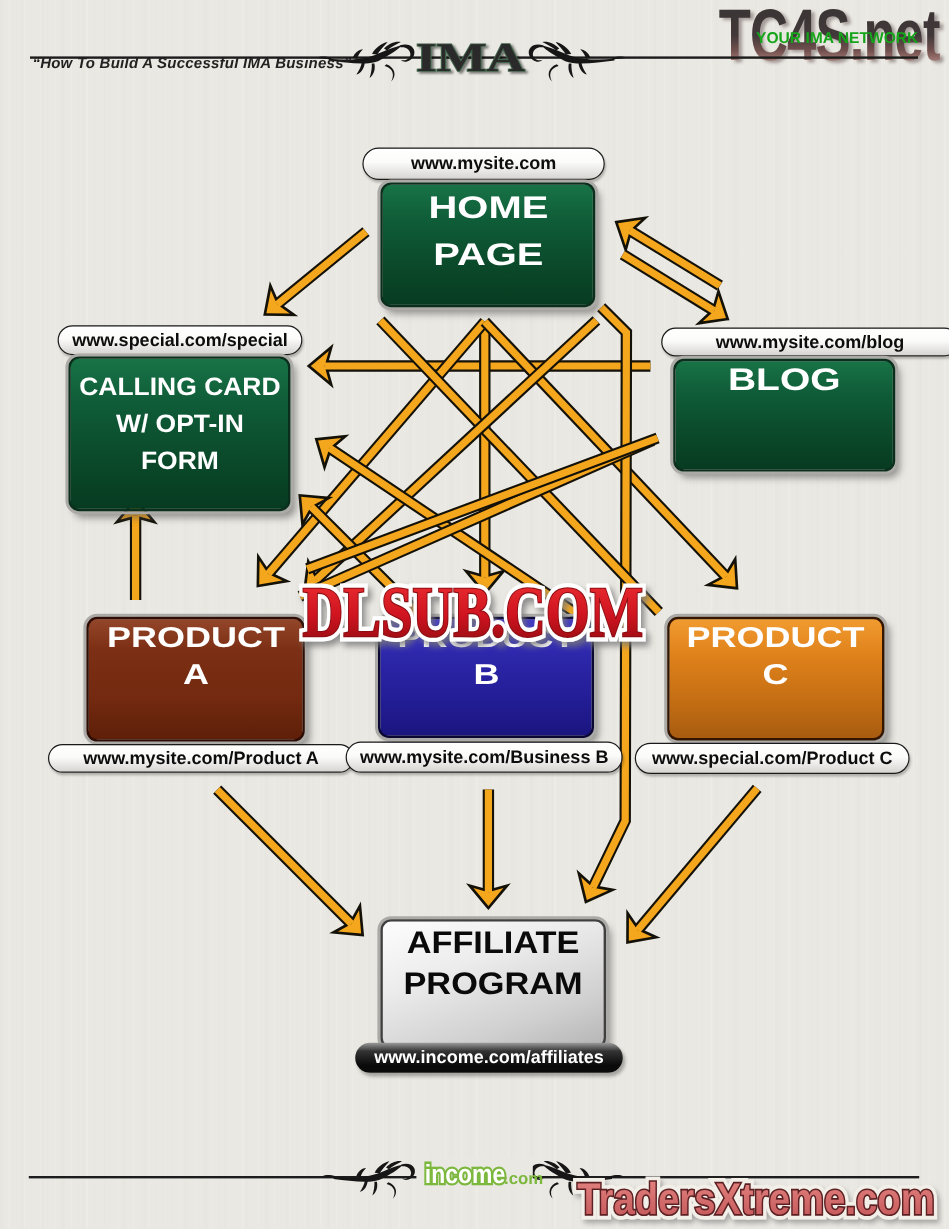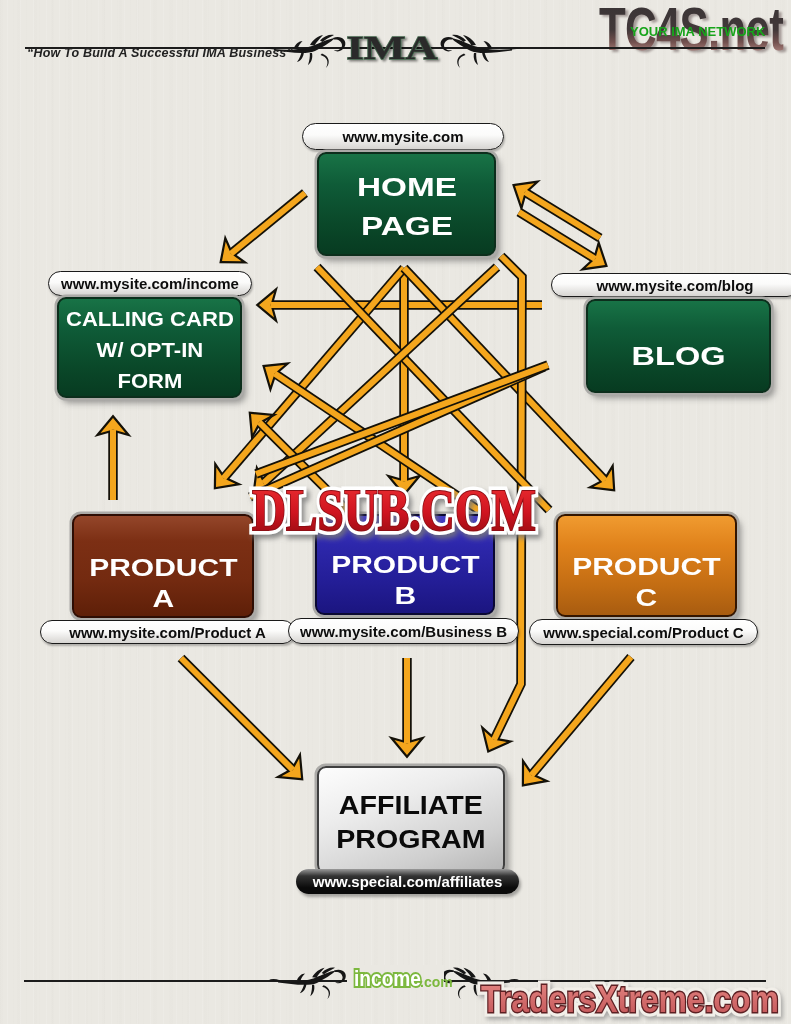--- a/index.html
+++ b/index.html
@@ -20,27 +20,27 @@
 .si{fill:none;stroke:#f4a61d;stroke-width:6;}
 .ho{fill:none;stroke:#141108;stroke-width:4.4;stroke-linejoin:miter;stroke-miterlimit:8;}
 .hf{fill:#f4a61d;}
 
 .pill{position:absolute;box-sizing:border-box;border:1.6px solid #1a1a1a;border-radius:14px;
   background:linear-gradient(180deg,#ffffff 0%,#fbfbfa 45%,#d7d5d2 100%);
   box-shadow:1px 2px 2px rgba(0,0,0,0.25);
   display:flex;align-items:center;justify-content:center;
   font-weight:bold;font-size:15px;color:#0d0d0d;white-space:nowrap;text-align:right;}
 .sx{display:inline-block;white-space:nowrap;text-align:center;}
-.box{position:absolute;box-sizing:border-box;border-radius:9px;display:flex;align-items:flex-end;justify-content:center;
+.box{position:absolute;box-sizing:border-box;border-radius:9px;display:flex;align-items:flex-start;justify-content:center;
   text-align:center;font-weight:bold;color:#fff;
   box-shadow:0 0 0 2.5px #abaaa7, 4px 5px 6px rgba(80,80,80,0.55);}
 .green{border:2px solid #0c2e1c;background:linear-gradient(180deg,#187346 0%,#0f5c38 30%,#0a4829 70%,#073b21 100%);}
 #homebox{left:317px;top:152px;width:179px;height:104px;font-size:26px;line-height:39px;padding-bottom:8px;}
-#ccbox{left:57px;top:297px;width:185px;height:101px;font-size:21px;line-height:31px;padding-top:8px;}
-#blogbox{left:561px;top:299px;width:185px;height:94px;font-size:26px;padding-bottom:19px;margin-left:25px;}
+#ccbox{left:57px;top:297px;width:185px;height:129px;font-size:21px;line-height:31px;padding-top:8px;}
+#blogbox{left:561px;top:299px;width:185px;height:94px;font-size:26px;padding-bottom:19px;}
 #pabox{left:72px;top:514px;width:182px;height:104px;font-size:24px;line-height:31px;padding-bottom:2px;border:2px solid #2e0d04;
   background:linear-gradient(180deg,#94462a 0%,#7c2f14 25%,#732a10 65%,#5e1f08 100%);}
 #pbbox{left:315px;top:514px;width:180px;height:101px;font-size:24px;line-height:31px;padding-bottom:2px;border:2px solid #0a0833;
   background:linear-gradient(180deg,#423bc5 0%,#2d27ab 30%,#241e98 65%,#1b1580 100%);}
 #pcbox{left:556px;top:514px;width:181px;height:103px;font-size:24px;line-height:31px;padding-bottom:2px;border:2px solid #331500;
   background:linear-gradient(180deg,#f09b30 0%,#e0821b 30%,#c36d13 70%,#a85c10 100%);}
 #affbox{left:317px;top:766px;width:188px;height:108px;font-size:26px;line-height:34px;padding-bottom:16px;border:2.5px solid #3f3f3f;color:#0a0a0a;
   background:linear-gradient(160deg,#fdfdfd 0%,#ececec 35%,#cfcfcf 75%,#b5b5b5 100%);}
 #affpill{left:296px;top:869px;width:223px;height:25px;border:none;color:#fff;font-size:15px;
   background:linear-gradient(180deg,#9a9a9a 0%,#333333 28%,#0a0a0a 75%);
@@ -150,21 +150,21 @@
 <path class="so" d="M631.0 657.0 L531.4 775.2"></path>
     <path class="ho" d="M524.0 784.0 L524.1 764.5 L531.4 775.2 L543.2 780.6 Z"></path>
     <path class="si" d="M631.0 657.0 L531.4 775.2"></path>
     <path class="hf" d="M524.0 784.0 L524.1 764.5 L531.4 775.2 L543.2 780.6 Z"></path>
 </svg>
 
 <div class="pill" style="left:302px;top:123px;width:202px;height:27px;">www.mysite.com</div>
 <div class="box green" id="homebox">
     <span class="sx" style="transform:scaleX(1.28)">HOME<br>PAGE</span>
   </div>
-<div class="pill" style="left:48px;top:271px;width:204px;height:25px;">www.mysite.com/income</div>
+<div class="pill" style="left:48px;top:271px;width:204px;height:25px;">www.special.com/special</div>
 <div class="box green" id="ccbox">
     <span class="sx" style="transform:scaleX(1.05)">CALLING CARD<br>W/ OPT-IN<br>FORM</span>
   </div>
 <div class="pill" style="left:551px;top:273px;width:248px;height:24px;">www.mysite.com/blog</div>
 <div class="box green" id="blogbox">
     <span class="sx" style="transform:scaleX(1.25)">BLOG</span>
   </div>
 <div class="box" id="pabox">
     <span class="sx" style="transform:scaleX(1.25)">PRODUCT<br>A</span>
   </div>
@@ -173,21 +173,21 @@
     <span class="sx" style="transform:scaleX(1.25)">PRODUCT<br>B</span>
   </div>
 <div class="pill" style="left:288px;top:618px;width:231px;height:26px;">www.mysite.com/Business B</div>
 <div class="box" id="pcbox">
     <span class="sx" style="transform:scaleX(1.25)">PRODUCT<br>C</span>
   </div>
 <div class="pill" style="left:529px;top:619px;width:229px;height:26px;">www.special.com/Product C</div>
 <div class="box" id="affbox">
     <span class="sx" style="transform:scaleX(1.10)">AFFILIATE<br>PROGRAM</span>
   </div>
-<div class="pill" id="affpill">www.special.com/affiliates</div>
+<div class="pill" id="affpill">www.income.com/affiliates</div>
 
 <svg class="lay" width="791" height="1024" viewBox="0 0 791 1024">
   <defs>
     <linearGradient id="dlg" x1="0" y1="489" x2="0" y2="532" gradientUnits="userSpaceOnUse">
       <stop offset="0" stop-color="#e5282d"></stop>
       <stop offset="0.55" stop-color="#cf1420"></stop>
       <stop offset="1" stop-color="#a30d14"></stop>
     </linearGradient>
     <filter id="ds" x="-20%" y="-20%" width="140%" height="140%">
       <feDropShadow dx="3" dy="4" stdDeviation="2.5" flood-color="#777777" flood-opacity="0.8"></feDropShadow>

